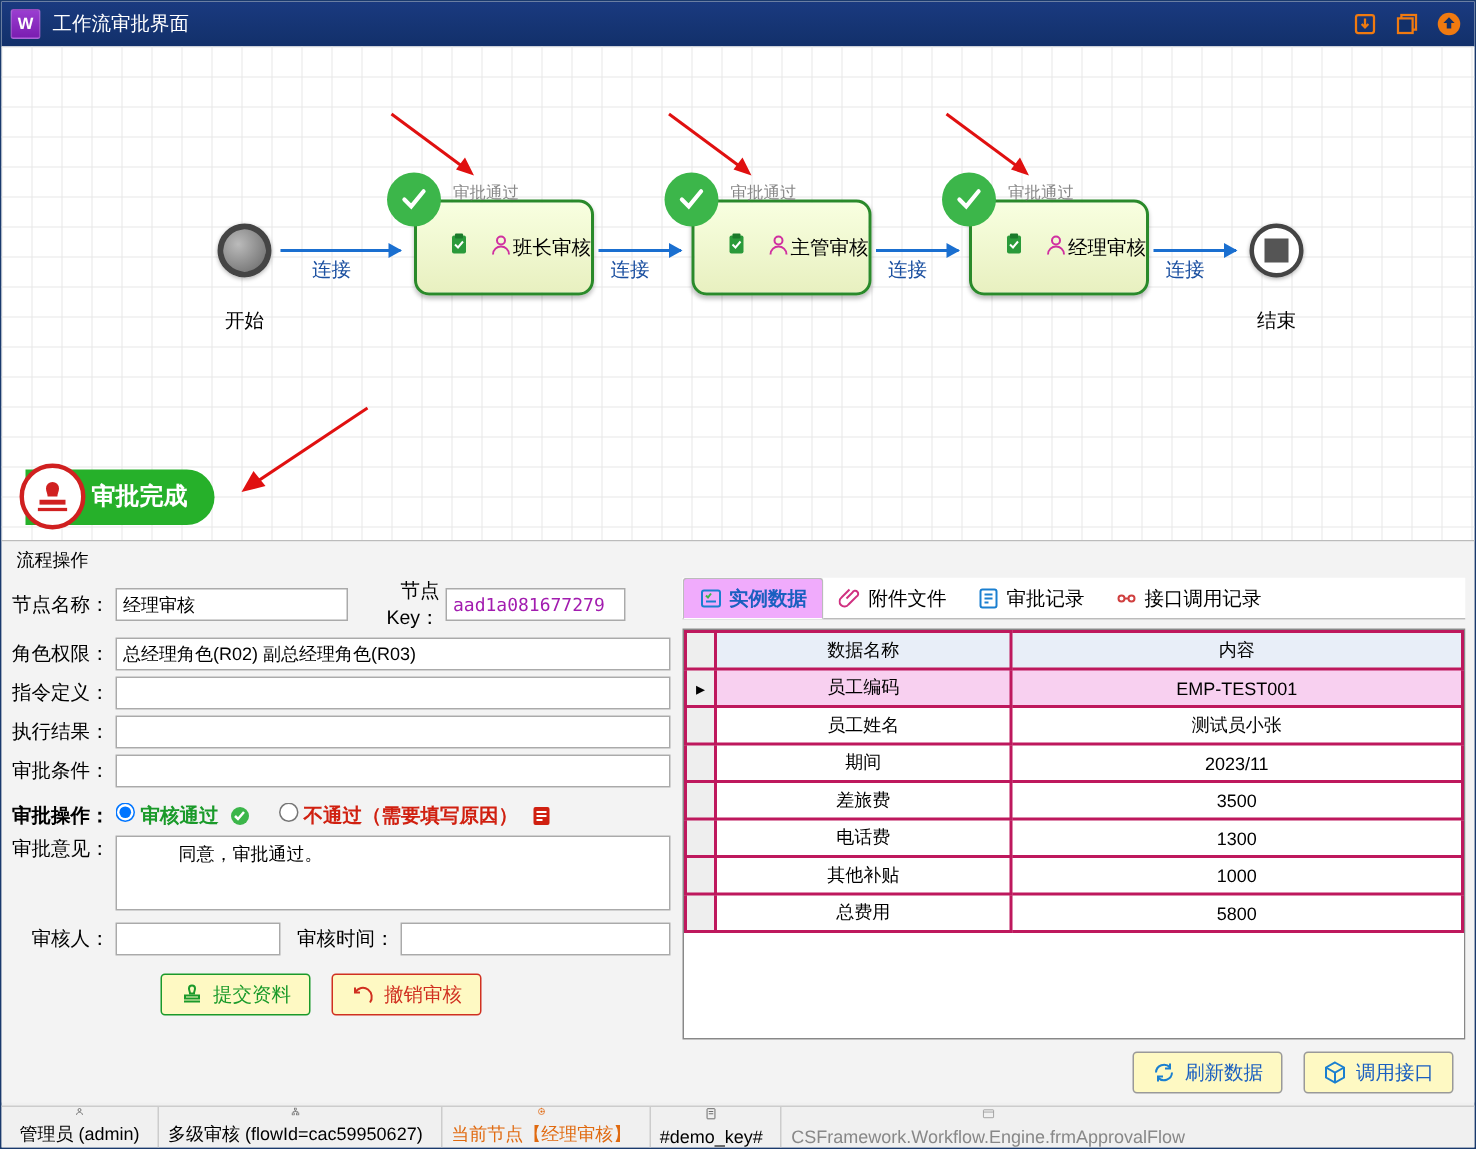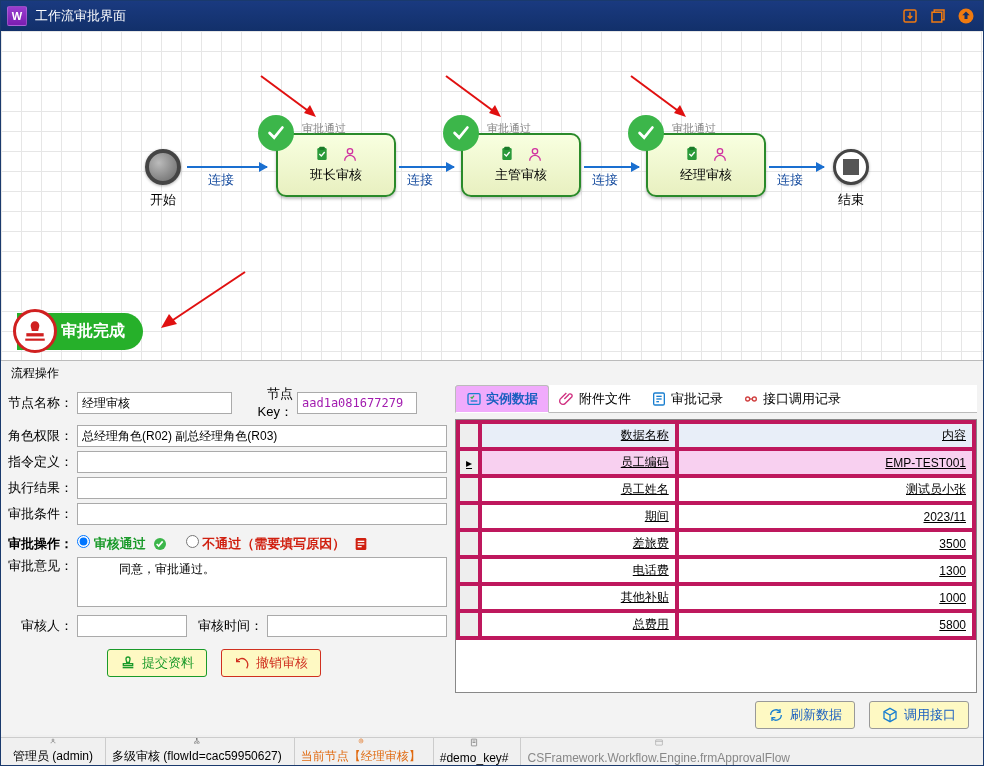--- a/index.html
+++ b/index.html
@@ -16,22 +16,22 @@
 
 .canvas { position: relative; height: 330px; background:
   linear-gradient(#e6e6e6 1px, transparent 1px) 0 0 / 20px 20px,
   linear-gradient(90deg, #e6e6e6 1px, transparent 1px) 0 0 / 20px 20px,
   #fff; border-bottom:1px solid #bbb; }
 .flow-node { position:absolute; }
 .start-end { width:36px; height:36px; border-radius:50%; box-shadow:0 1px 3px rgba(0,0,0,.3); }
 .start-end.start { border:4px solid #444; background:radial-gradient(circle at 35% 35%, #bbb, #666); }
 .start-end.end { border:3px solid #444; background:#fff; display:flex; align-items:center; justify-content:center;}
 .start-end.end::after{content:"";width:16px;height:16px;background:#555;}
-.node-label-under { text-align:center; font-size:13px; margin-top:6px; }
-.task-box { width:120px; height:64px; border:2px solid #2a8a2a; border-radius:10px; background:linear-gradient(#f8ffe0,#e8f0c0); box-shadow:0 2px 3px rgba(0,0,0,.25); display:flex; flex-direction:column; align-items:center; justify-content:center; position:relative; }
+.node-label-under { text-align:center; font-size:13px; margin-top:20px; }
+.task-box { width:120px; height:64px; border:2px solid #2a8a2a; border-radius:10px; background:linear-gradient(#f8ffe0,#e8f0c0); box-shadow:0 2px 3px rgba(0,0,0,.25); display:flex; align-items:center; justify-content:flex-end; position:relative; }
 .task-box .badge-pass { position:absolute; top:-20px; left:-20px; width:36px; height:36px; border-radius:50%; background:#3cb64a; display:flex; align-items:center; justify-content:center; }
 .task-box .badge-pass svg{width:22px;height:22px;}
 .task-box .badge-label { position:absolute; top:-14px; left:24px; font-size:11px; color:#888; }
 .task-box .row-icons { display:flex; gap:12px; margin-bottom:4px; }
 .task-box .task-name { font-size:13px; }
 .link-label { position:absolute; font-size:13px; color:#1a4fa0; }
 .arrow-line { position:absolute; height:2px; background:#1a6fd0; }
 .arrow-line::after{content:"";position:absolute;right:-1px;top:-4px;border-left:9px solid #1a6fd0;border-top:5px solid transparent;border-bottom:5px solid transparent;}
 .red-arrow { position:absolute; width:70px; height:50px; }
 .red-arrow svg{width:100%;height:100%;}
@@ -56,21 +56,21 @@
 .btn.red { color:#d03020; border-color:#d03020; }
 .btn.blue { color:#1a5fc0; }
 
 .right-col { flex:1; display:flex; flex-direction:column; }
 .tabs { display:flex; height:28px; border-bottom:1px solid #bbb; background:#fff; }
 .tab { display:flex; align-items:center; gap:4px; padding:0 10px; font-size:13px; cursor:pointer; }
 .tab.active { border:1px solid #bbb; border-bottom:1px solid #fff; border-radius:3px 3px 0 0; margin-bottom:-1px; background:#f0abfc; font-weight:bold; color:#1a5fc0; }
 .tab svg{width:16px;height:16px;}
 .grid-wrap { border:1px solid #888; background:#fff; margin-top:6px; flex:1; overflow:auto; }
 table.grid { border-collapse:collapse; width:100%; font-size:12px; }
-table.grid th, table.grid td { border:4px solid #be185d; padding:3px 6px; text-align:right; height:22px;text-decoration:underline; }
+table.grid th, table.grid td { border:2px solid #be185d; padding:3px 6px; text-align:center; height:22px; }
 table.grid th { background:#e8eef8; font-weight:normal; }
 table.grid tr.sel td { background:#f8d0f0; }
 .row-indicator { width:18px; text-align:center; background:#eee!important; }
 
 .lower-actions { display:flex; gap:14px; margin:8px 0 2px 100px; }
 .right-actions { display:flex; gap:14px; justify-content:flex-end; margin:8px 8px 2px 0; }
 
 
 .statusbar { position:absolute; bottom:0; left:0; right:0; height:28px; background:#f0f0f0; border-top:1px solid #ccc; display:flex; align-items:center; font-size:12px; padding:0 6px; gap:6px; }
 .status-seg { display:flex; align-items:center; gap:4px; padding:0 6px; border-left:1px solid #ccc; height:100%;flex-direction:column; }

